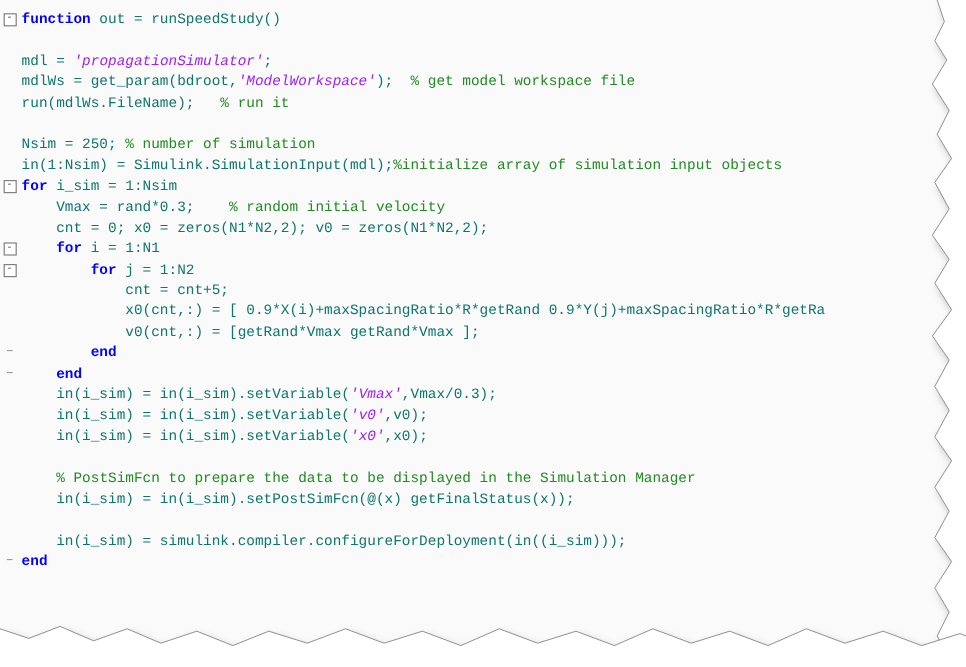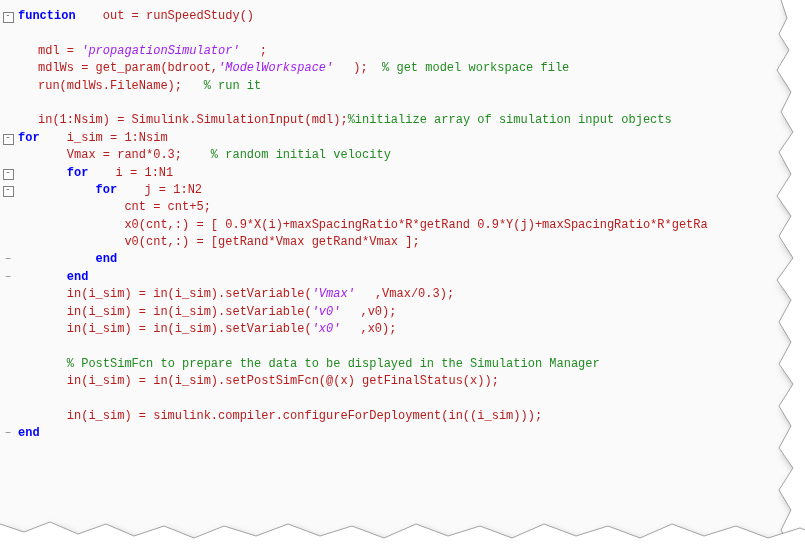--- a/index.html
+++ b/index.html
@@ -54,21 +54,21 @@
     background: #fff;
     margin-top: 2px;
   }
   .codetext {
     flex: 1 1 auto;
     padding-left: 2px;
   }
   .kw { color: #0000ff; font-weight: bold; }
   .str { color: #a020f0; font-style: italic; }
   .cmt { color: #228b22; text-align: right; }
-  .id  { color: #b91c1c; margin-left: 20px; }
+  .id  { color: #0f766e; }
   
   .torn-edge {
     position: absolute;
     top: 0;
     right: 0;
     width: 32px;
     height: 560px;
     pointer-events: none;
   }
   .torn-edge svg {
@@ -88,23 +88,25 @@
 <body>
 
 <div class="editor-wrap">
   <div class="code-area" id="code-area">
       <div class="line"><div class="gutter"><span class="mark">-</span></div><div class="codetext"><span class="kw">function</span><span class="id"> out = runSpeedStudy()</span></div></div>
       <div class="line"><div class="gutter"></div><div class="codetext">&nbsp;</div></div>
       <div class="line"><div class="gutter"></div><div class="codetext"><span class="id">mdl = </span><span class="str">'propagationSimulator'</span><span class="id">;</span></div></div>
       <div class="line"><div class="gutter"></div><div class="codetext"><span class="id">mdlWs = get_param(bdroot,</span><span class="str">'ModelWorkspace'</span><span class="id">);  </span><span class="cmt">% get model workspace file</span></div></div>
       <div class="line"><div class="gutter"></div><div class="codetext"><span class="id">run(mdlWs.FileName);   </span><span class="cmt">% run it</span></div></div>
       <div class="line"><div class="gutter"></div><div class="codetext">&nbsp;</div></div>
+      <div class="line"><div class="gutter"></div><div class="codetext"><span class="id">Nsim = 250; </span><span class="cmt">% number of simulation</span></div></div>
       <div class="line"><div class="gutter"></div><div class="codetext"><span class="id">in(1:Nsim) = Simulink.SimulationInput(mdl);</span><span class="cmt">%initialize array of simulation input objects</span></div></div>
       <div class="line"><div class="gutter"><span class="mark">-</span></div><div class="codetext"><span class="kw">for</span><span class="id"> i_sim = 1:Nsim</span></div></div>
       <div class="line"><div class="gutter"></div><div class="codetext"><span class="id">    Vmax = rand*0.3;    </span><span class="cmt">% random initial velocity</span></div></div>
+      <div class="line"><div class="gutter"></div><div class="codetext"><span class="id">    cnt = 0; x0 = zeros(N1*N2,2); v0 = zeros(N1*N2,2);</span></div></div>
       <div class="line"><div class="gutter"><span class="mark">-</span></div><div class="codetext"><span class="id">    </span><span class="kw">for</span><span class="id"> i = 1:N1</span></div></div>
       <div class="line"><div class="gutter"><span class="mark">-</span></div><div class="codetext"><span class="id">        </span><span class="kw">for</span><span class="id"> j = 1:N2</span></div></div>
       <div class="line"><div class="gutter"></div><div class="codetext"><span class="id">            cnt = cnt+5;</span></div></div>
       <div class="line"><div class="gutter"></div><div class="codetext"><span class="id">            x0(cnt,:) = [ 0.9*X(i)+maxSpacingRatio*R*getRand 0.9*Y(j)+maxSpacingRatio*R*getRa</span></div></div>
       <div class="line"><div class="gutter"></div><div class="codetext"><span class="id">            v0(cnt,:) = [getRand*Vmax getRand*Vmax ];</span></div></div>
       <div class="line"><div class="gutter"><span style="color: rgb(128, 128, 128);">–</span></div><div class="codetext"><span class="id">        </span><span class="kw">end</span></div></div>
       <div class="line"><div class="gutter"><span style="color: rgb(128, 128, 128);">–</span></div><div class="codetext"><span class="id">    </span><span class="kw">end</span></div></div>
       <div class="line"><div class="gutter"></div><div class="codetext"><span class="id">    in(i_sim) = in(i_sim).setVariable(</span><span class="str">'Vmax'</span><span class="id">,Vmax/0.3);</span></div></div>
       <div class="line"><div class="gutter"></div><div class="codetext"><span class="id">    in(i_sim) = in(i_sim).setVariable(</span><span class="str">'v0'</span><span class="id">,v0);</span></div></div>
       <div class="line"><div class="gutter"></div><div class="codetext"><span class="id">    in(i_sim) = in(i_sim).setVariable(</span><span class="str">'x0'</span><span class="id">,x0);</span></div></div>

